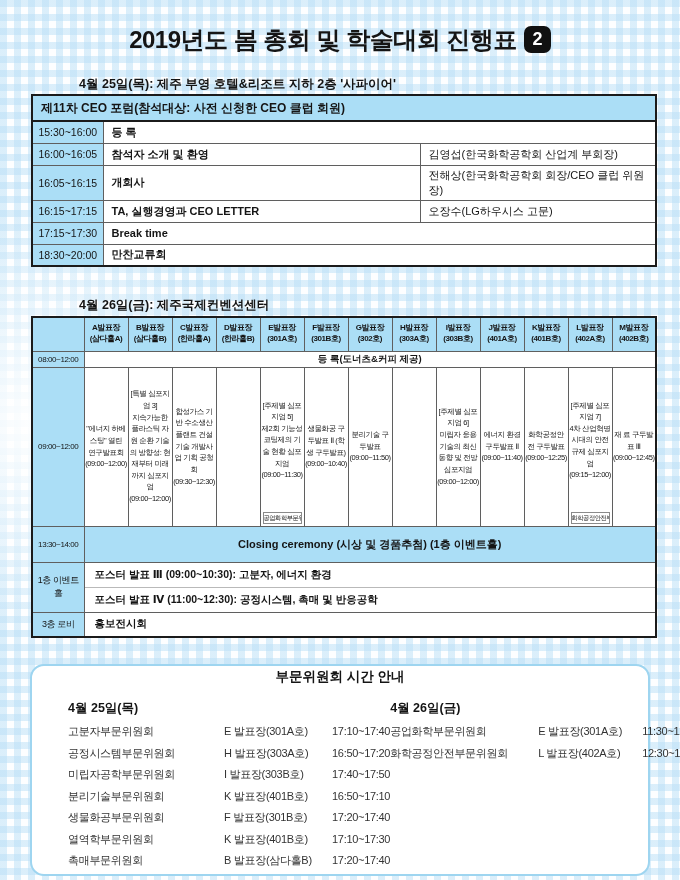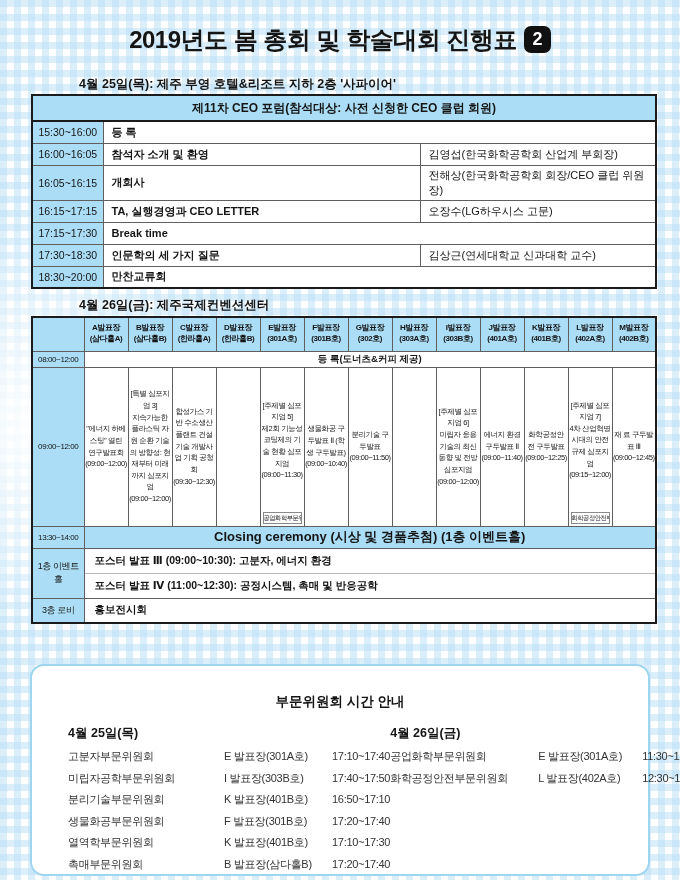--- a/index.html
+++ b/index.html
@@ -26,48 +26,48 @@
 
   .sec-heading { position:absolute; left:31px; font-size:12.5px; font-weight:700;margin-left:48px; }
   .sec1 { top:76px; }
   .sec2 { top:297px; }
 
   table { border-collapse:collapse; background:#fff; table-layout:fixed; }
 
   
   .ceo { position:absolute; left:31px; top:94px; width:624px; border:2px solid var(--bdark); }
   .ceo td { border:1px solid var(--bd); padding:2px 8px; }
-  .ceo .title-row td { background:var(--blue); text-align:center; font-weight:700;
+  .ceo .title-row td { background:var(--blue); text-align:left; font-weight:700;
     font-size:12px; height:26px; border-bottom:2px solid var(--bdark); }
   .ceo .t { background:var(--blue); text-align:center; font-size:10.5px; height:22px; padding:2px 2px; }
   .ceo .e { font-weight:700; font-size:11px; }
   .ceo .s { font-size:11px; font-weight:400; }
 
   
   .grid { position:absolute; left:31px; top:316px; width:624px; border:2px solid var(--bdark); }
   .grid td { border:1px solid var(--bd); text-align:center; padding:1px; }
   .grid .timecol { background:var(--blue); font-size:8px; letter-spacing:-0.4px; padding:1px 0; }
   .grid .vh { background:var(--blue); font-size:8px; font-weight:700; line-height:1.35;
     letter-spacing:-0.4px; height:34px; }
   .grid .reg td.span { font-size:9.5px; font-weight:700; height:16px; }
   .sess { display:flex; flex-direction:column; height:156px; }
   .sess .mid { flex:1; display:flex; flex-direction:column; justify-content:center; align-items:center; }
   .sess .ct { font-weight:400; font-size:7.5px; line-height:1.55; letter-spacing:-0.4px; }
   .sess .cb { font-size:7.5px; line-height:1.55; letter-spacing:-0.4px; }
   .sess .foot { font-size:6.3px; letter-spacing:-0.5px; border:1px solid #8a8a8a;
     margin:0 1px 1px; line-height:1.5; white-space:nowrap; overflow:hidden; }
-  .grid .closing td.span { background:var(--blue); font-weight:700; font-size:13px; height:22px; }
+  .grid .closing td.span { background:var(--blue); font-weight:700; font-size:11px; height:36px; }
   .grid .loclbl { background:var(--blue); font-size:9px; letter-spacing:-0.4px; }
   .grid .wide { text-align:left; padding:3px 10px; font-weight:700; font-size:10.5px; height:25px; }
   .grid .sub-split { border-bottom:1px solid #b9b9b9; }
   .grid .sub-split2 { border-top:1px solid #b9b9b9; }
 
   
   .combox { position:absolute; left:30px; top:664px; width:620px; height:212px;
-    background:#fff; border:2px solid #9ed5f0; border-radius:14px; padding:27px 36px 0 36px; }
+    background:#fff; border:2px solid #9ed5f0; border-radius:14px; padding:2px 36px 0 36px; }
   .combox .cb-title { text-align:center; font-size:13.5px; font-weight:700; margin-bottom:14px; }
   .cb-cols { display:flex; }
   .cb-col-l { flex:0 0 312px; }
   .cb-col-r { flex:1; }
   .cb-day { font-size:12.5px; font-weight:700; margin-bottom:9px; }
   .cb-row { display:grid; grid-template-columns:156px 108px 1fr; font-size:11px;
     color:#333; line-height:1.0; margin-bottom:10.5px; letter-spacing:-0.3px;margin-top:8px; }
   .cb-col-r .cb-row { grid-template-columns:148px 104px 1fr; }
 </style>
 </head>
@@ -104,25 +104,20 @@
   <tr>
     <td class="t">16:15~17:15</td>
     <td class="e">TA, 실행경영과 CEO LETTER</td>
     <td class="s">오장수(LG하우시스 고문)</td>
   </tr>
   <tr>
     <td class="t">17:15~17:30</td>
     <td class="e" colspan="2">Break time</td>
   </tr>
   <tr>
-    <td class="t">17:30~18:30</td>
-    <td class="e">인문학의 세 가지 질문</td>
-    <td class="s">김상근(연세대학교 신과대학 교수)</td>
-  </tr>
-  <tr>
     <td class="t">18:30~20:00</td>
     <td class="e" colspan="2">만찬교류회</td>
   </tr>
 </tbody>
   </table>
 
 <div class="sec-heading sec2">4월 26일(금): 제주국제컨벤션센터</div>
 
 <table class="grid">
   <colgroup>
@@ -329,20 +324,25 @@
   <div class="cb-title">부문위원회 시간 안내</div>
   <div class="cb-cols">
     <div class="cb-col-l">
       <div class="cb-day">4월 25일(목)</div>
       <div class="cb-row">
           <span>고분자부문위원회</span>
           <span>E 발표장(301A호)</span>
           <span>17:10~17:40</span>
         </div>
       <div class="cb-row">
+          <span>공정시스템부문위원회</span>
+          <span>H 발표장(303A호)</span>
+          <span>16:50~17:20</span>
+        </div>
+      <div class="cb-row">
           <span>미립자공학부문위원회</span>
           <span>I 발표장(303B호)</span>
           <span>17:40~17:50</span>
         </div>
       <div class="cb-row">
           <span>분리기술부문위원회</span>
           <span>K 발표장(401B호)</span>
           <span>16:50~17:10</span>
         </div>
       <div class="cb-row">

